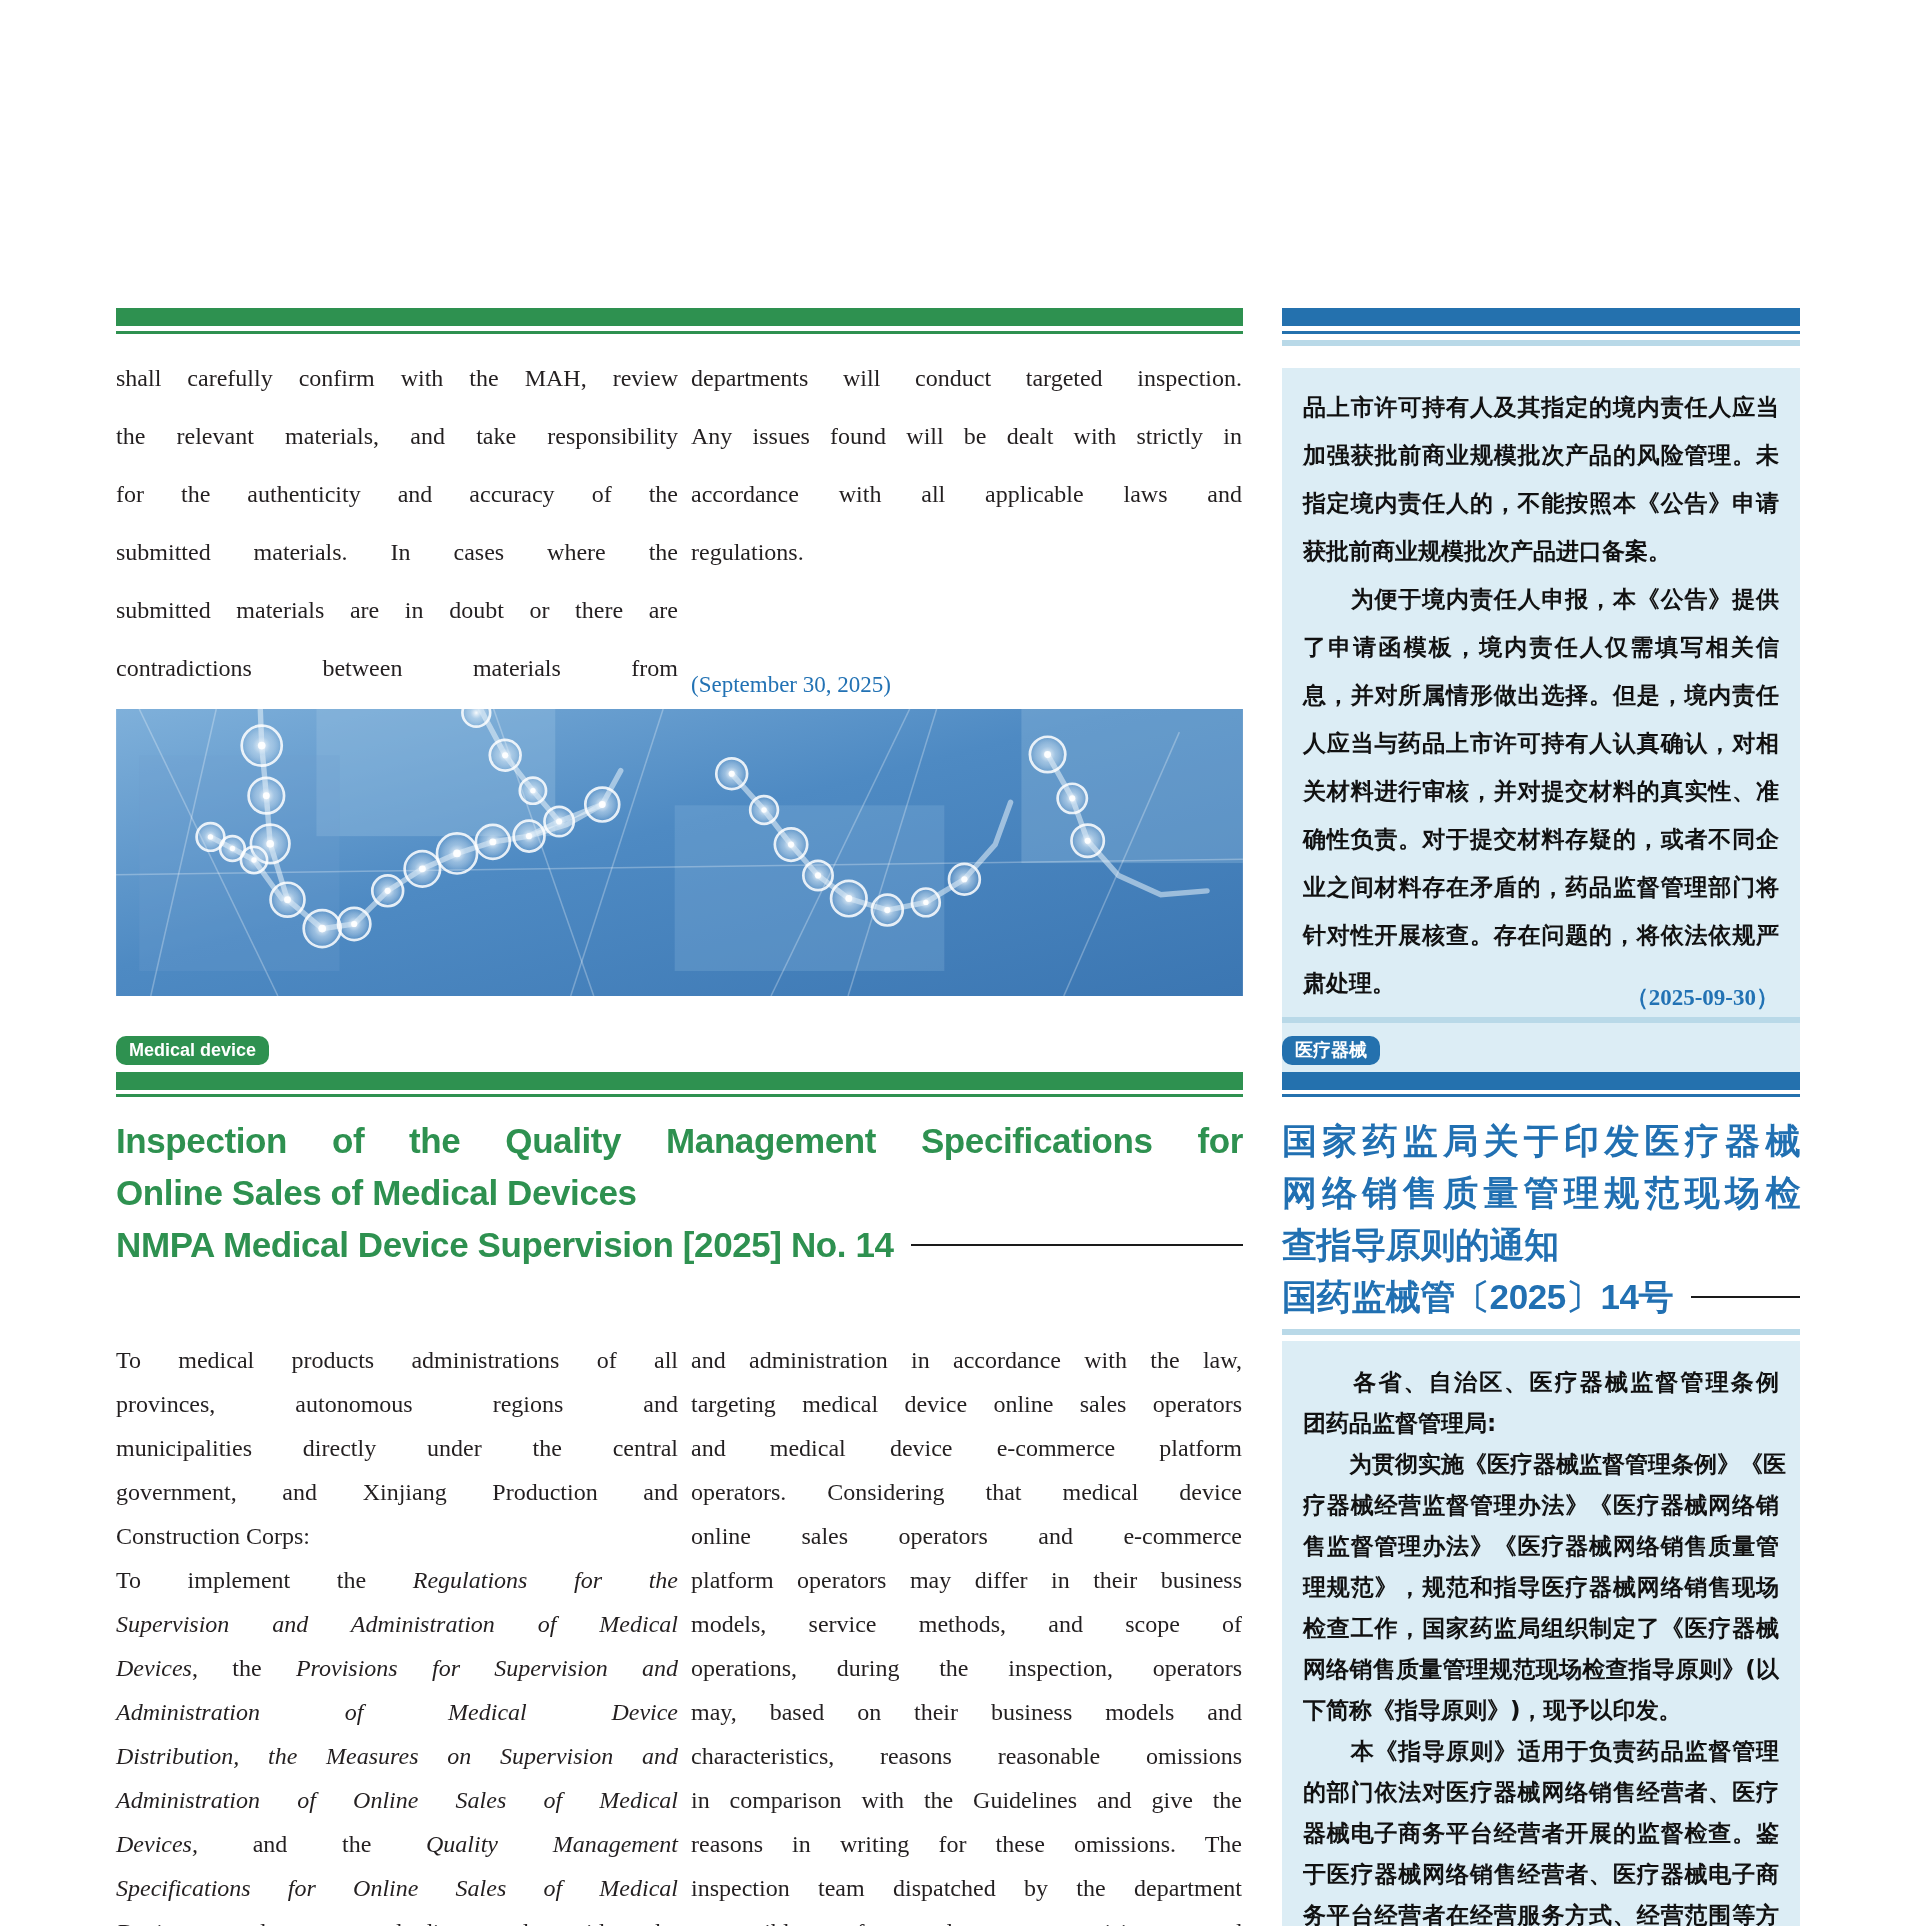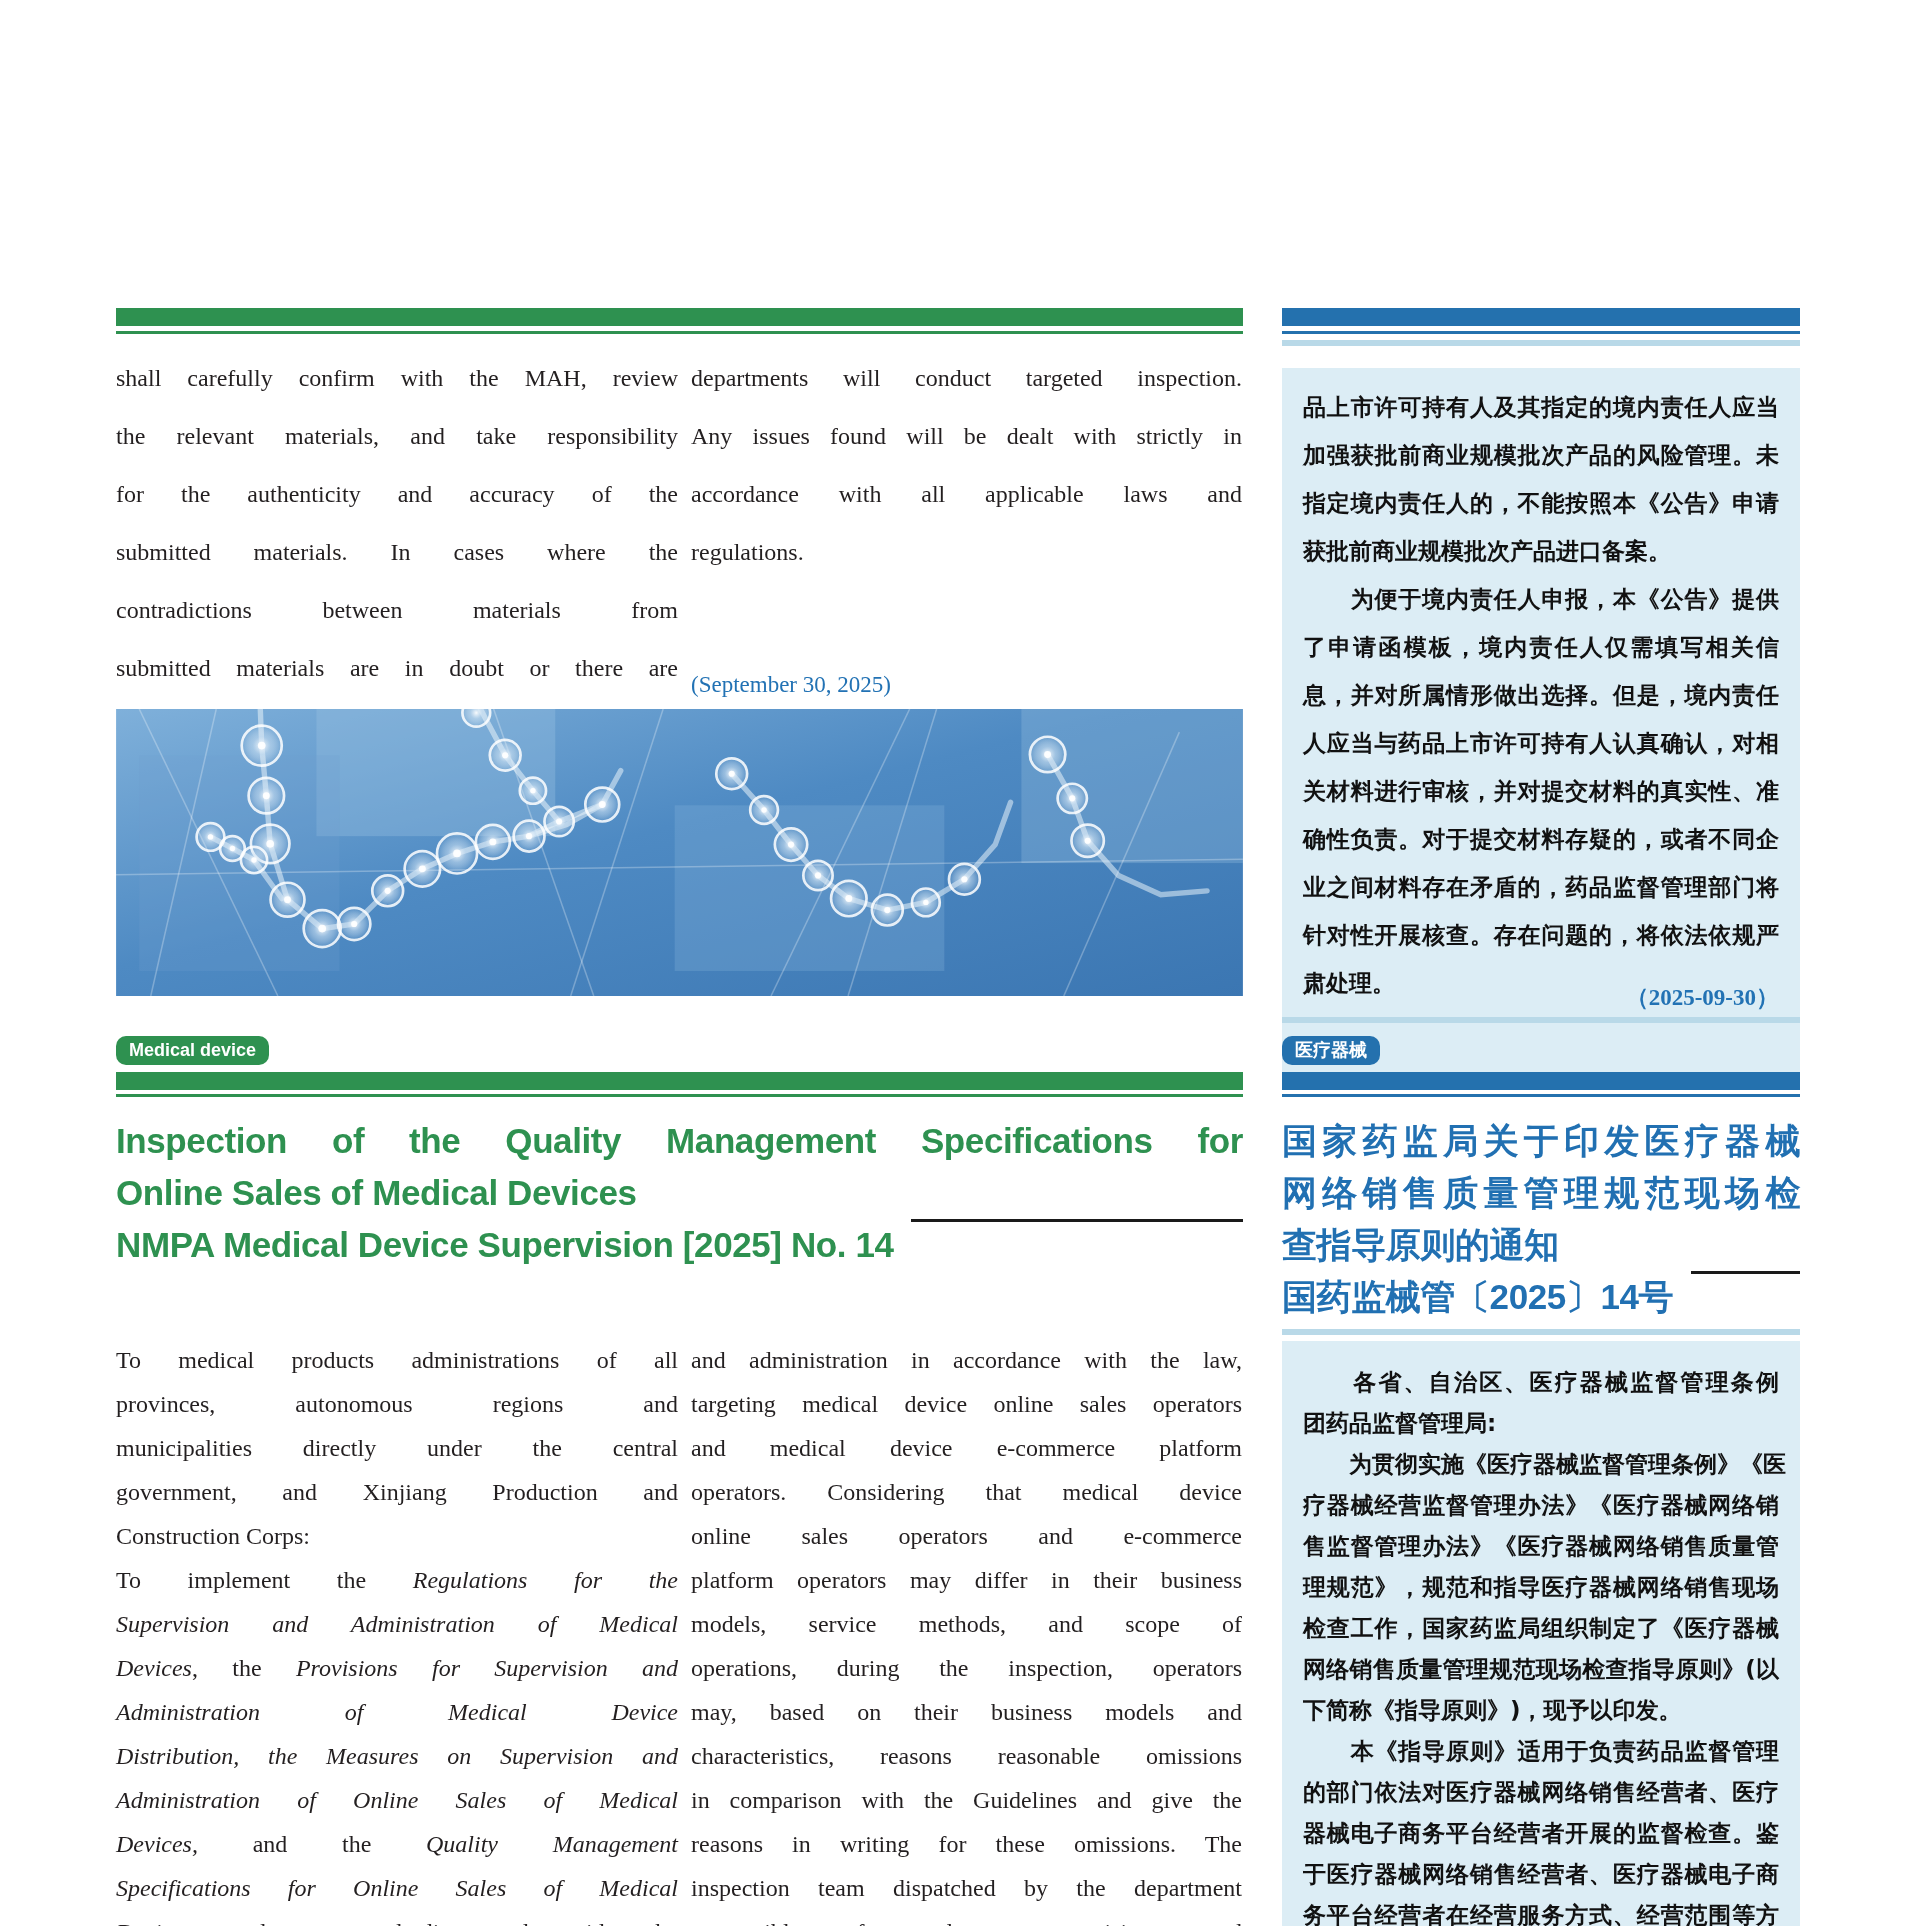--- a/index.html
+++ b/index.html
@@ -44,41 +44,41 @@
   .taglabel.green{background:var(--green);}
   .taglabel.blue{background:var(--blue);text-align:right;}
 
   
   .headingblock{position:absolute;font-family:"Liberation Sans","DejaVu Sans",sans-serif;
                 font-weight:bold;letter-spacing:-0.4px;}
   .headingblock .line{white-space:nowrap;text-align:justify;text-align-last:justify;}
   .headingblock .line.nj{text-align-last:left;}
   .headingblock.green{color:var(--green);font-size:35px;line-height:52px;}
   .headingblock.blue{color:var(--blue-head);font-size:35px;line-height:52px;}
-  .headingblock .ruleline{display:flex;align-items:flex-start;}
+  .headingblock .ruleline{display:flex;align-items:center;}
   .headingblock .ruleline .rule{flex:1;height:2.7px;background:#1a1a1a;margin-left:17.3px;}
   i{font-style:italic;}
 </style>
 </head>
 <body>
 
 <div class="page">
 
   <div class="bar green" style="left:116px;top:308px;width:1127px;"></div>
   <div class="thinline green" style="left:116px;top:331px;width:1127px;"></div>
   <div class="bar blue" style="left:1282px;top:308px;width:518px;"></div>
   <div class="thinline blue" style="left:1282px;top:331px;width:518px;"></div>
 
   <div class="textcol" style="left:116px;top:349px;width:562px;">
       <div class="line"><span><span>shall carefully confirm with the MAH, review</span></span></div>
       <div class="line"><span><span>the relevant materials, and take responsibility</span></span></div>
       <div class="line"><span><span>for the authenticity and accuracy of the</span></span></div>
       <div class="line"><span><span>submitted materials. In cases where the</span></span></div>
+      <div class="line"><span><span>submitted materials are in doubt or there are</span></span></div>
       <div class="line"><span><span>contradictions between materials from</span></span></div>
-      <div class="line"><span><span>submitted materials are in doubt or there are</span></span></div>
       <div class="line"><span><span>different enterprises, the drug regulatory</span></span></div>
     </div>
   <div class="textcol" style="left:691px;top:349px;width:551px;">
       <div class="line"><span><span>departments will conduct targeted inspection.</span></span></div>
       <div class="line"><span><span>Any issues found will be dealt with strictly in</span></span></div>
       <div class="line"><span><span>accordance with all applicable laws and</span></span></div>
       <div class="line nj"><span><span>regulations.</span></span></div>
     </div>
   <div class="dateline" style="left:691px;top:672px;width:551px;">(September 30, 2025)</div>
 

